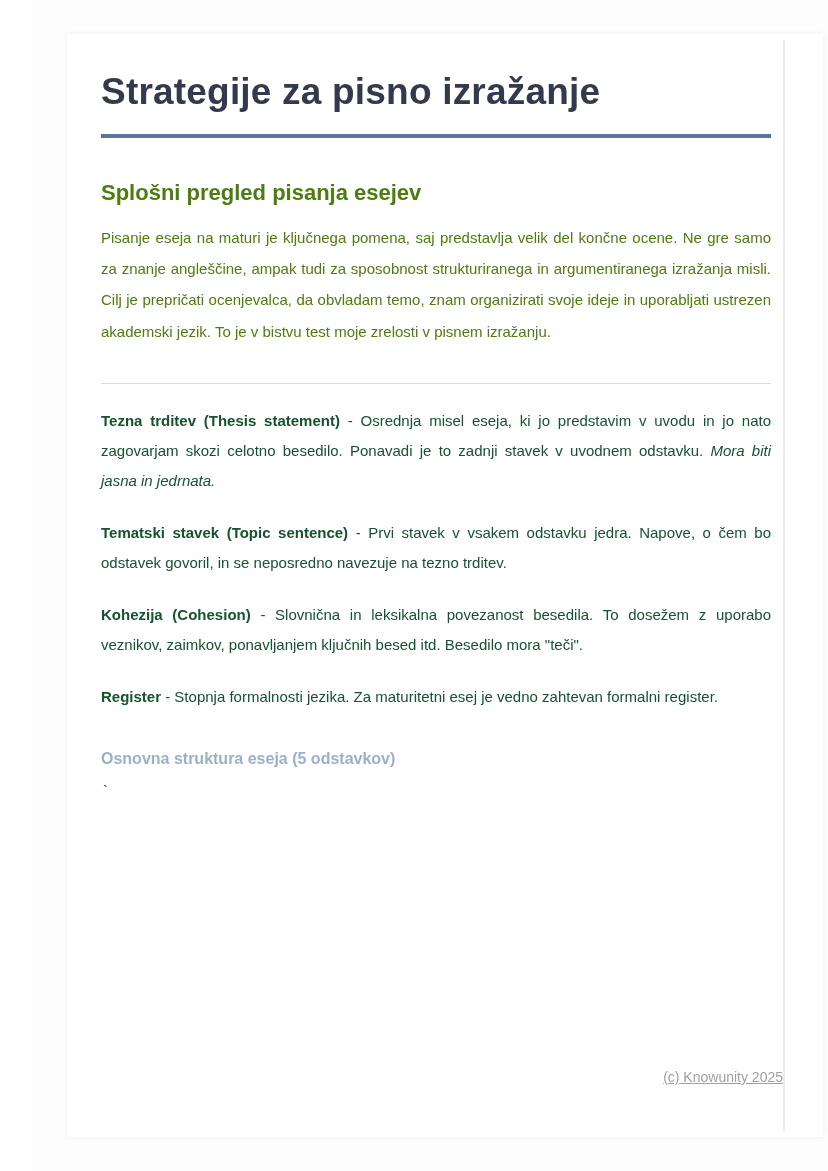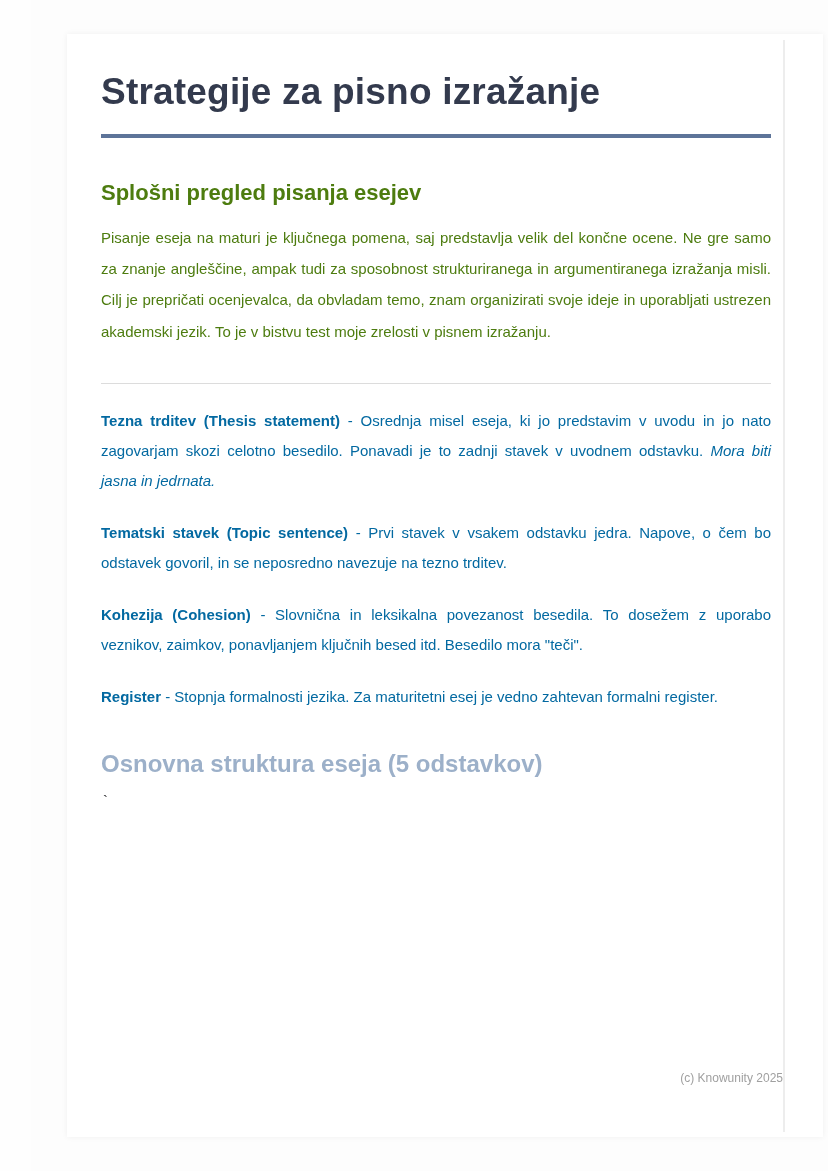--- a/index.html
+++ b/index.html
@@ -68,44 +68,45 @@
     margin: 16px 0 0 0;
   }
   .light-divider {
     border: none;
     border-top: 1px solid #dcdcdc;
     margin: 36px 0 0 0;
   }
   .term-par {
     font-size: 15px;
     line-height: 2.0;
-    color: #0369a1;
+    color: #14532d;
     text-align: justify;
     margin: 22px 0 0 0;
   }
   .term-lead { font-weight: 700; }
   .term-bold { font-weight: 400; }
   .term-italic { font-style: italic; }
   .sub-heading {
-    font-size: 24px;
+    font-size: 16px;
     font-weight: 700;
     color: #9cb0c9;
     margin: 38px 0 0 0;
   }
   .stray-char {
     font-size: 15px;
     color: #1e1e21;
     margin: 14px 0 0 2px;
   }
   .footer-credit {
     position: absolute;
     right: 40px;
     bottom: 52px;
-    font-size: 12px;
+    font-size: 14px;
     color: #a0a0a0;
+    text-decoration: underline;
   }
 </style>
 </head>
 <body>
 
 <div class="canvas">
   <div class="sheet">
     <div class="page-edge"></div>
 
     <div class="content">

